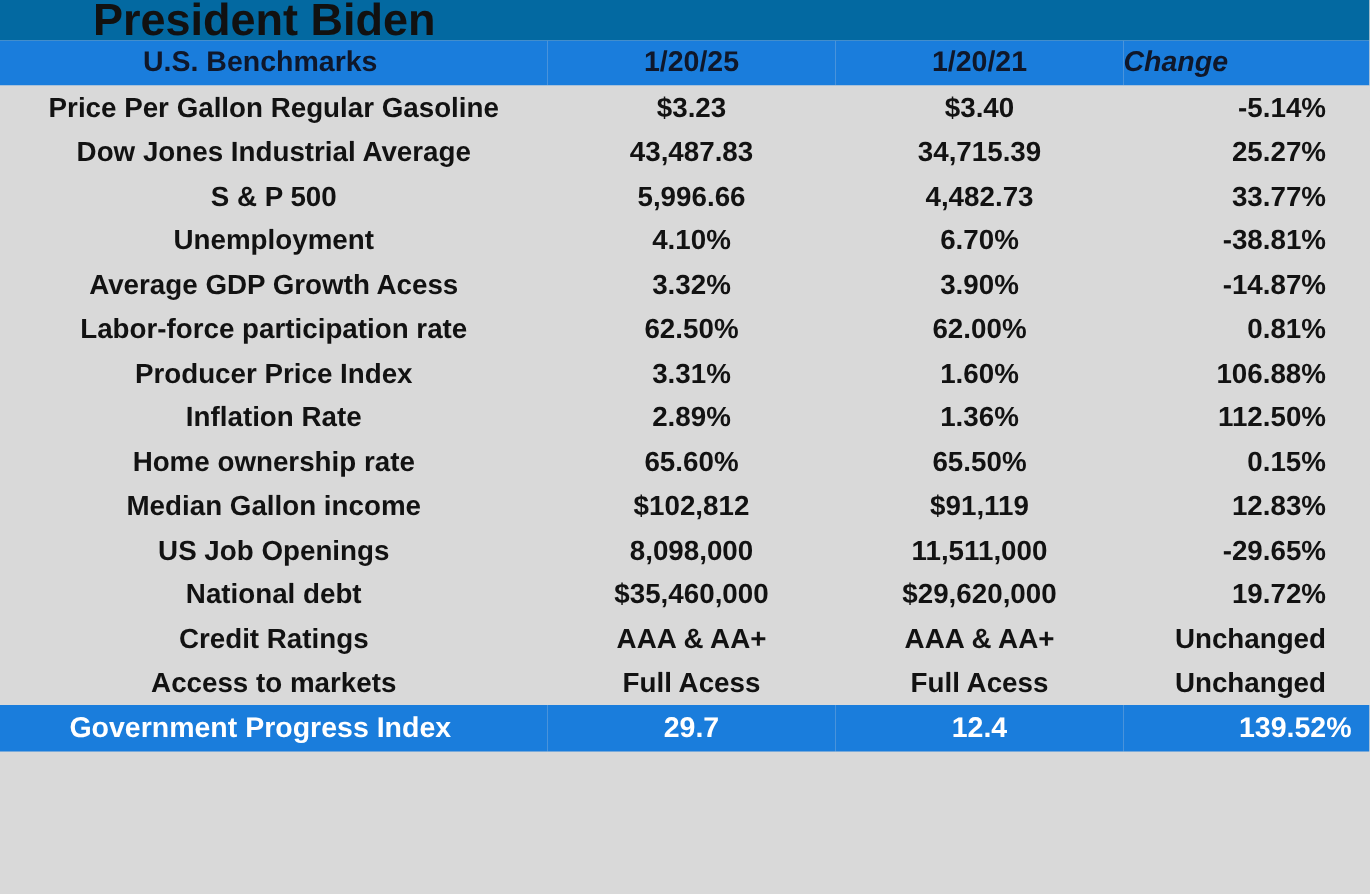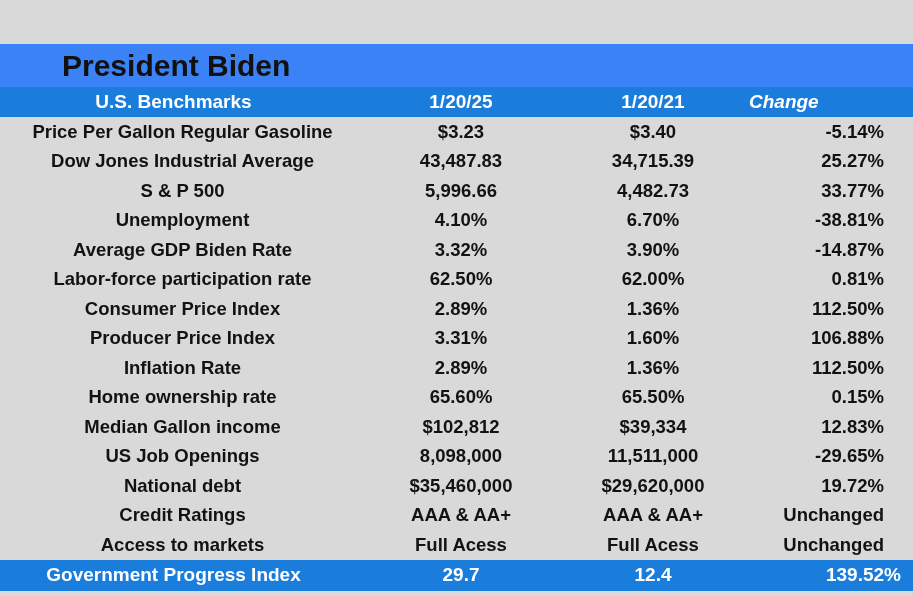--- a/index.html
+++ b/index.html
@@ -14,48 +14,47 @@
     overflow: hidden;
   }
   .page {
     position: relative;
     width: 913px;
     height: 596px;
     background: #d9d9d9;
     box-sizing: border-box;
   }
   .title-bar {
-    height: 43px;
-    background: #3b82f6;
+    height: 27px;
+    background: #0369a1;
     display: flex;
     align-items: center;
     padding-left: 62px;
     box-sizing: border-box;
-    margin-top: 44px;
   }
   .title-bar .title {
     font-size: 30px;
     font-weight: bold;
     color: #111111;
     letter-spacing: 0px;
     line-height: 1;
   }
   table.benchmarks {
     width: 913px;
     border-collapse: collapse;
     table-layout: fixed;
   }
   table.benchmarks col.c-label { width: 365px; }
   table.benchmarks col.c-v1 { width: 192px; }
   table.benchmarks col.c-v2 { width: 192px; }
   table.benchmarks col.c-change { width: 164px; }
 
   thead tr.header-row th {
     background: #1a7ddc;
-    color: #ffffff;
+    color: #0f172a;
     font-size: 19px;
     font-weight: bold;
     height: 30px;
     padding: 0;
     text-align: center;
     vertical-align: middle;
     border: none;
   }
   thead tr.header-row th.label-col {
     padding-right: 18px;
@@ -145,59 +144,53 @@
         <td>4,482.73</td>
         <td class="change-cell">33.77%</td>
       </tr>
       <tr class="data-row">
         <td>Unemployment</td>
         <td>4.10%</td>
         <td>6.70%</td>
         <td class="change-cell">-38.81%</td>
       </tr>
       <tr class="data-row">
-        <td>Average GDP Biden Rate</td>
+        <td>Average GDP Growth Acess</td>
         <td>3.32%</td>
         <td>3.90%</td>
         <td class="change-cell">-14.87%</td>
       </tr>
       <tr class="data-row">
         <td>Labor-force participation rate</td>
         <td>62.50%</td>
         <td>62.00%</td>
         <td class="change-cell">0.81%</td>
       </tr>
       <tr class="data-row">
-        <td>Consumer Price Index</td>
-        <td>2.89%</td>
-        <td>1.36%</td>
-        <td class="change-cell">112.50%</td>
-      </tr>
-      <tr class="data-row">
         <td>Producer Price Index</td>
         <td>3.31%</td>
         <td>1.60%</td>
         <td class="change-cell">106.88%</td>
       </tr>
       <tr class="data-row">
         <td>Inflation Rate</td>
         <td>2.89%</td>
         <td>1.36%</td>
         <td class="change-cell">112.50%</td>
       </tr>
       <tr class="data-row">
         <td>Home ownership rate</td>
         <td>65.60%</td>
         <td>65.50%</td>
         <td class="change-cell">0.15%</td>
       </tr>
       <tr class="data-row">
         <td>Median Gallon income</td>
         <td>$102,812</td>
-        <td>$39,334</td>
+        <td>$91,119</td>
         <td class="change-cell">12.83%</td>
       </tr>
       <tr class="data-row">
         <td>US Job Openings</td>
         <td>8,098,000</td>
         <td>11,511,000</td>
         <td class="change-cell">-29.65%</td>
       </tr>
       <tr class="data-row">
         <td>National debt</td>

